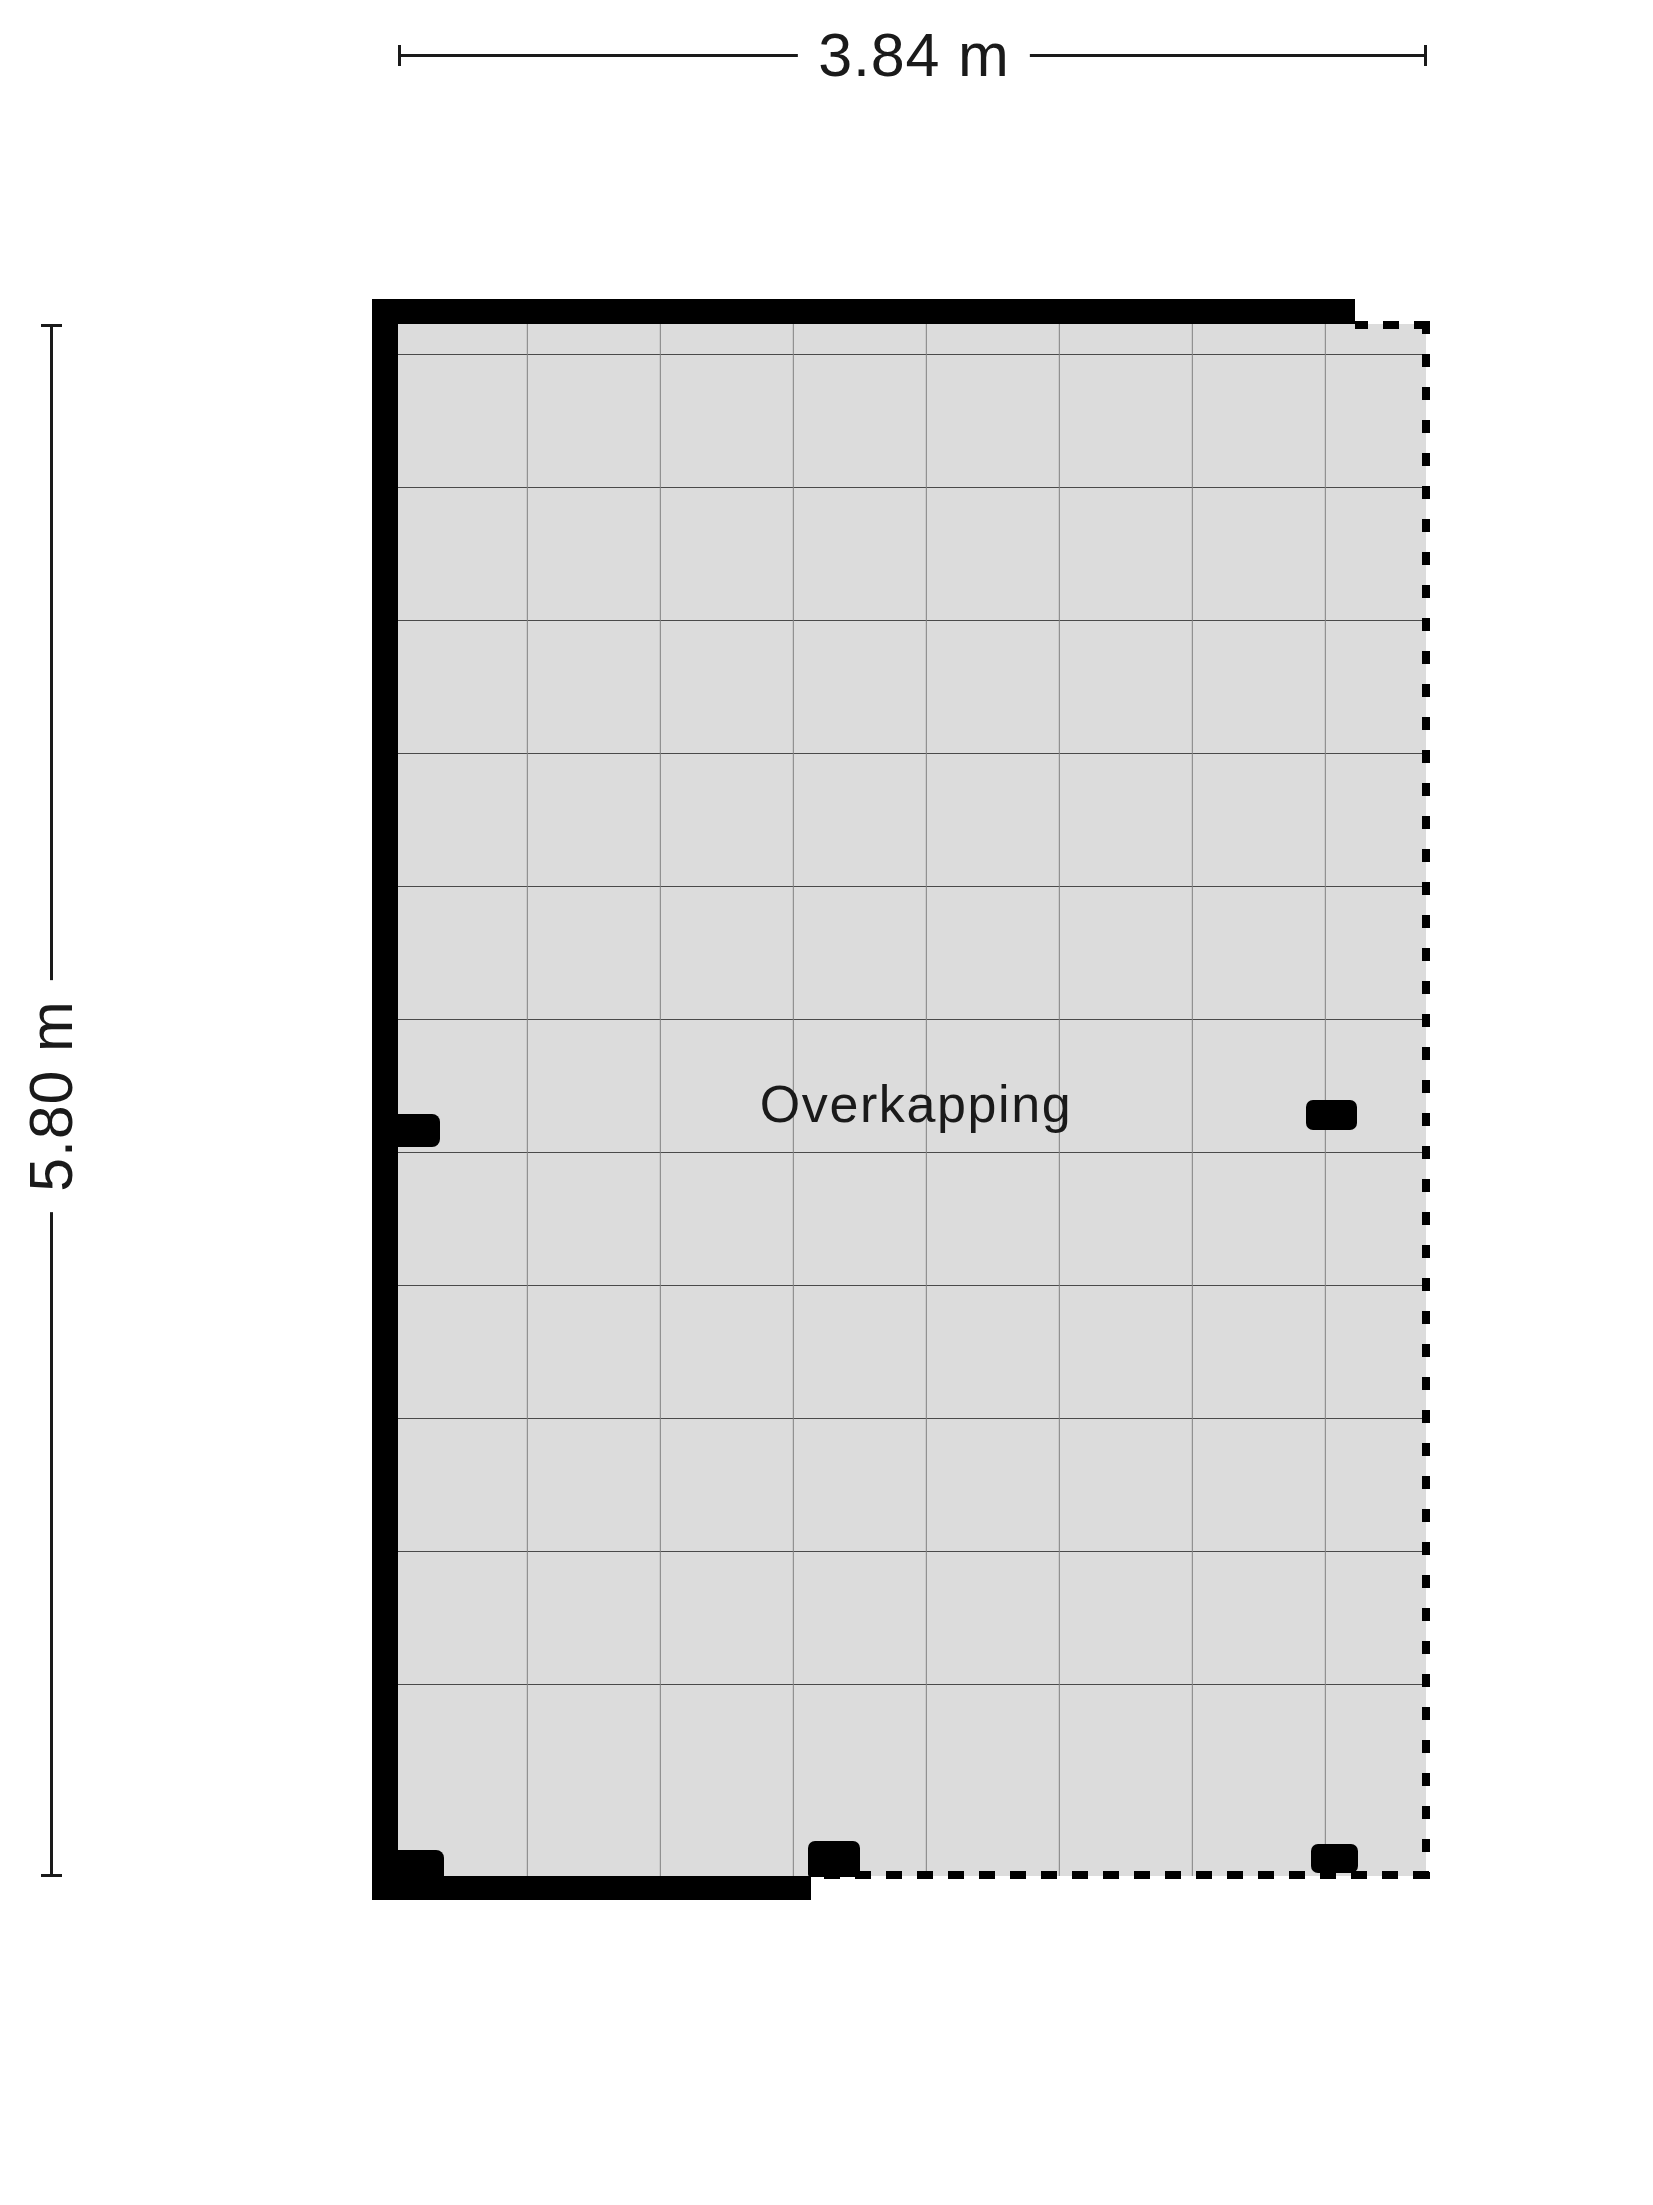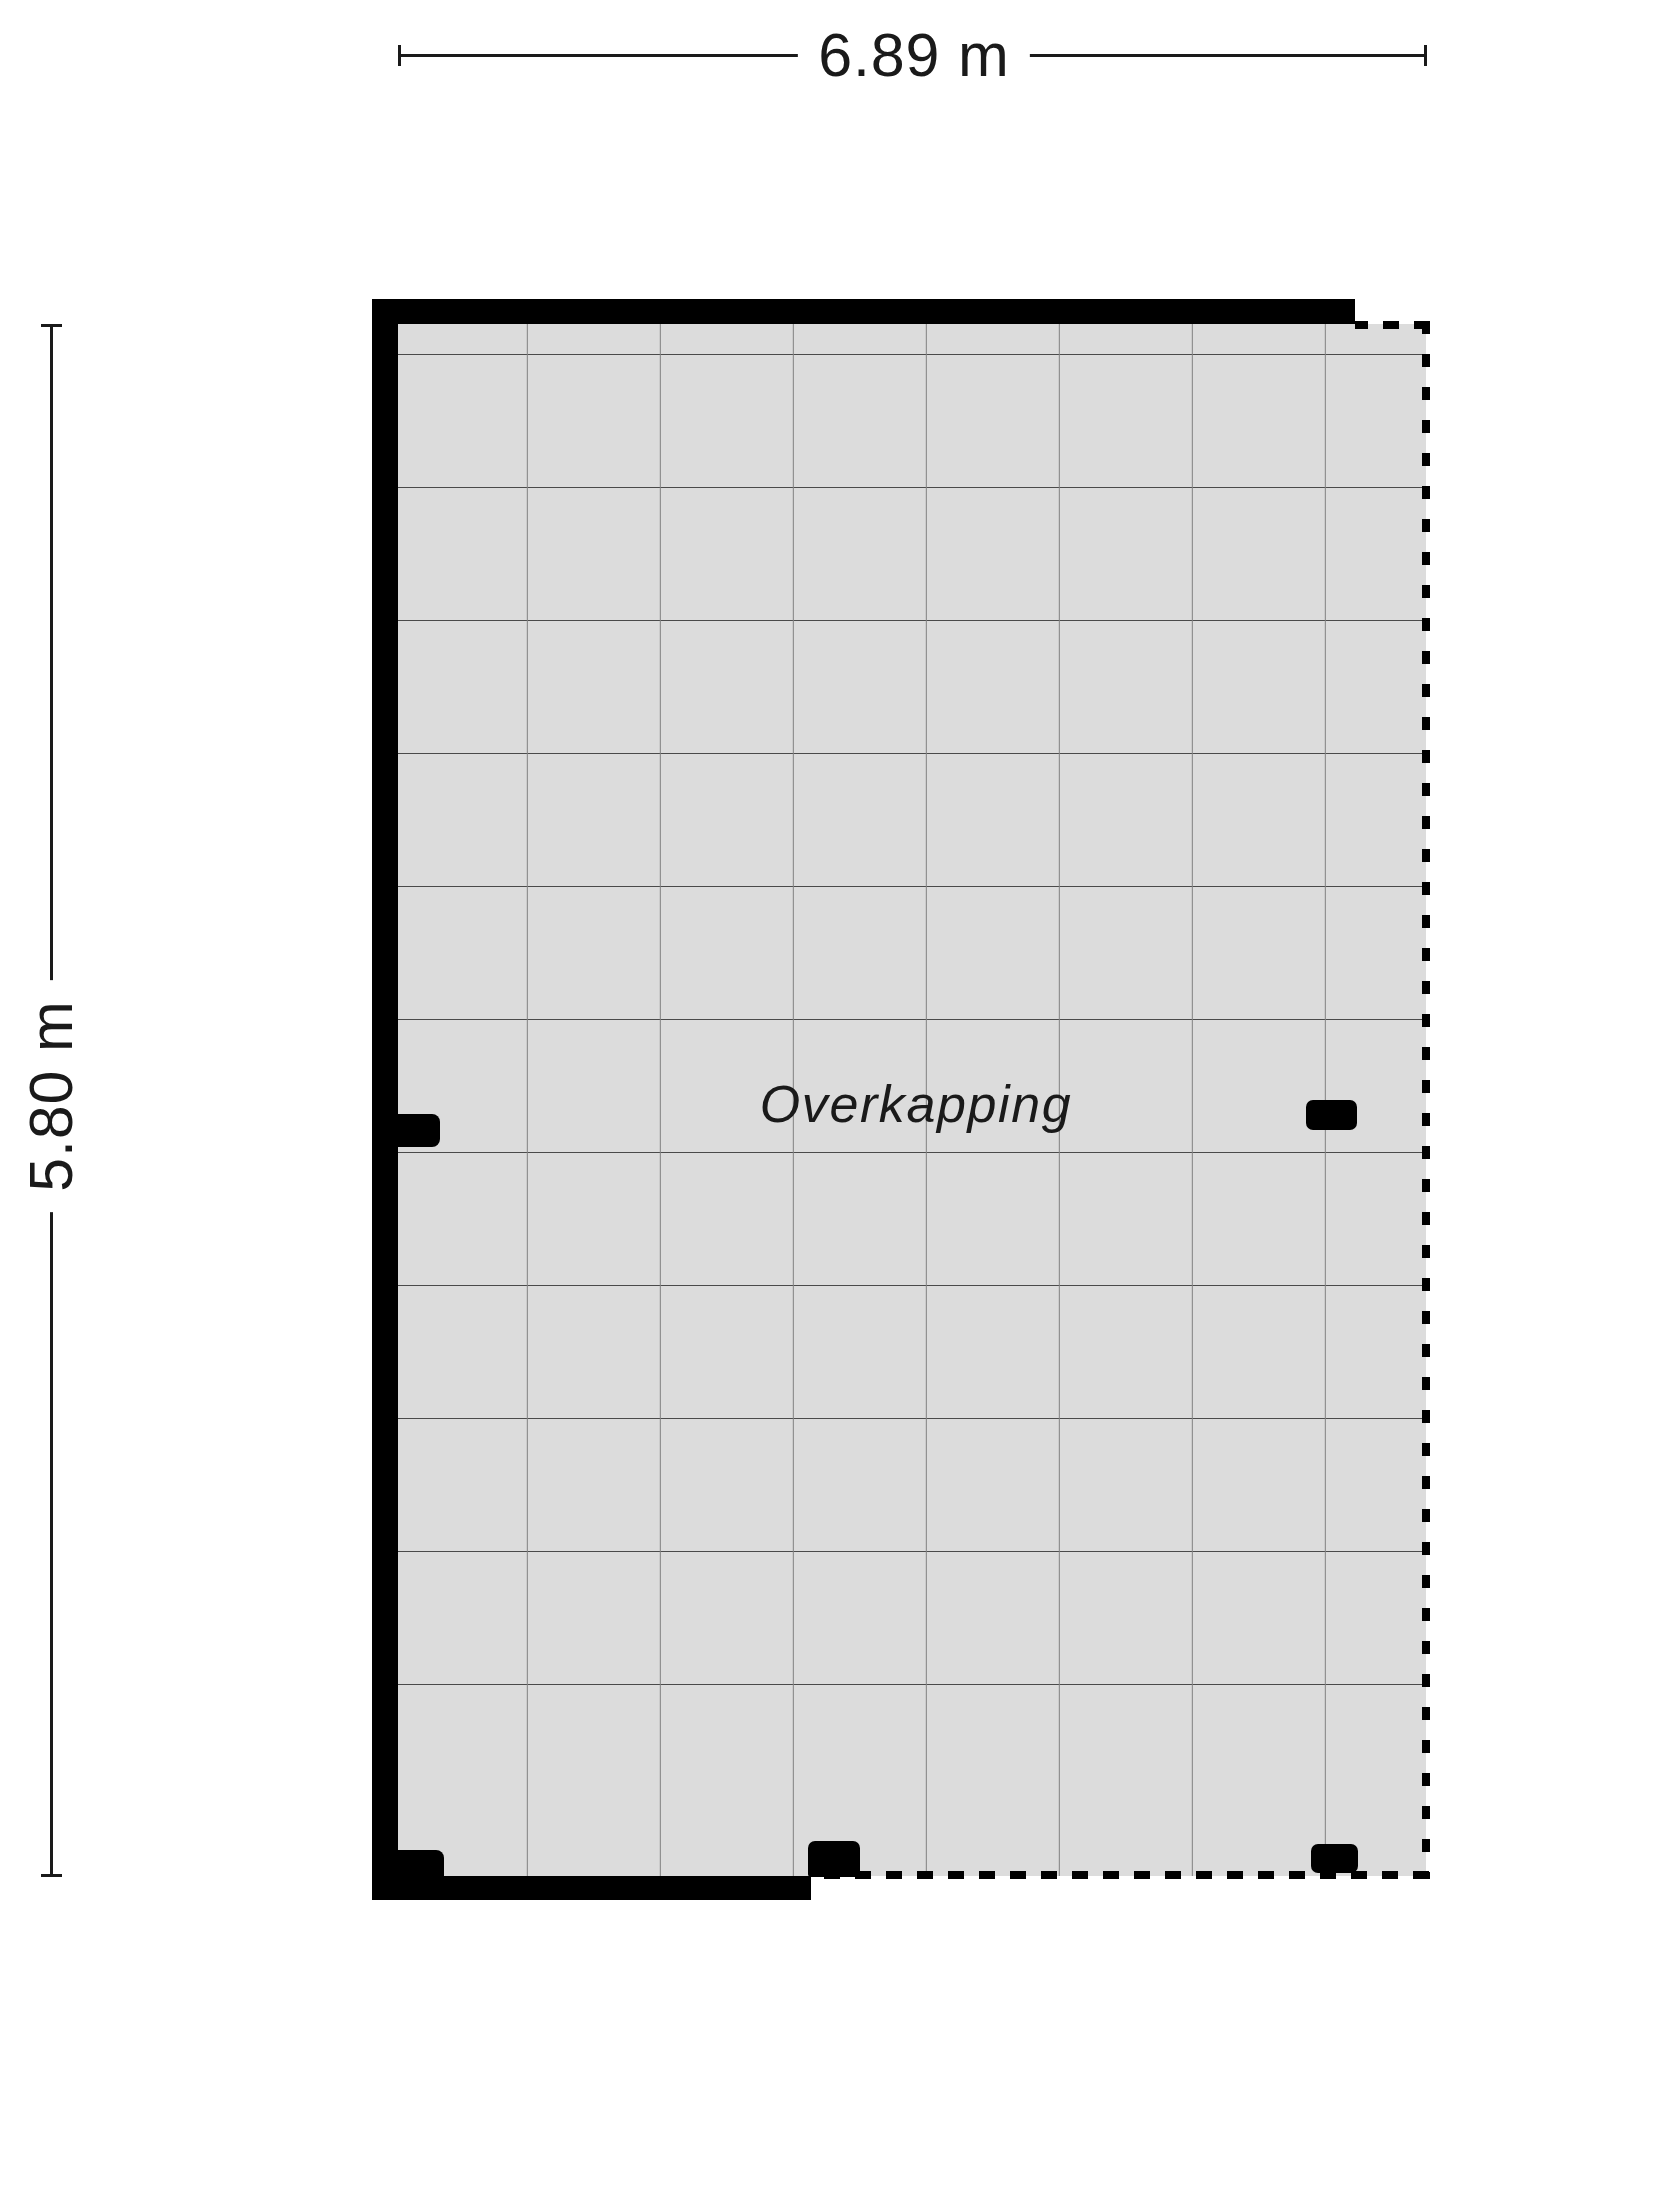--- a/index.html
+++ b/index.html
@@ -57,31 +57,31 @@
   
   .dash-h{height:7.9px;background:repeating-linear-gradient(270deg,var(--wall) 0 15.8px,transparent 15.8px 31px);}
   .dash-v{width:7.9px;background:repeating-linear-gradient(180deg,var(--wall) 0 12.6px,transparent 12.6px 33px);}
   .dash-top   {left:1355px;top:321px;width:75px;}
   .dash-right {left:1422px;top:321px;height:1558px;}
   .dash-bottom{left:811px;top:1871px;width:618px;}
 
   
   .room-label{
     left:916px;top:1104px;transform:translate(-50%,-50%);
-    font-size:52px;line-height:1;letter-spacing:1.6px;white-space:nowrap;color:var(--text);font-style:italic;
+    font-size:52px;line-height:1;letter-spacing:1.6px;white-space:nowrap;color:var(--text);
   }
 </style>
 </head>
 <body>
 
 <div>
   <div class="abs dim-line-h"></div>
   <div class="abs dim-tick-v" style="left:398px;top:45px;"></div>
   <div class="abs dim-tick-v" style="left:1424px;top:45px;"></div>
-  <div class="abs dim-label dim-label-top">6.89 m</div>
+  <div class="abs dim-label dim-label-top">3.84 m</div>
 </div>
 
 <div>
   <div class="abs dim-line-v"></div>
   <div class="abs dim-tick-h" style="left:41px;top:324px;"></div>
   <div class="abs dim-tick-h" style="left:41px;top:1874px;"></div>
   <div class="abs dim-label dim-label-left">5.80 m</div>
 </div>
 
 <div>

